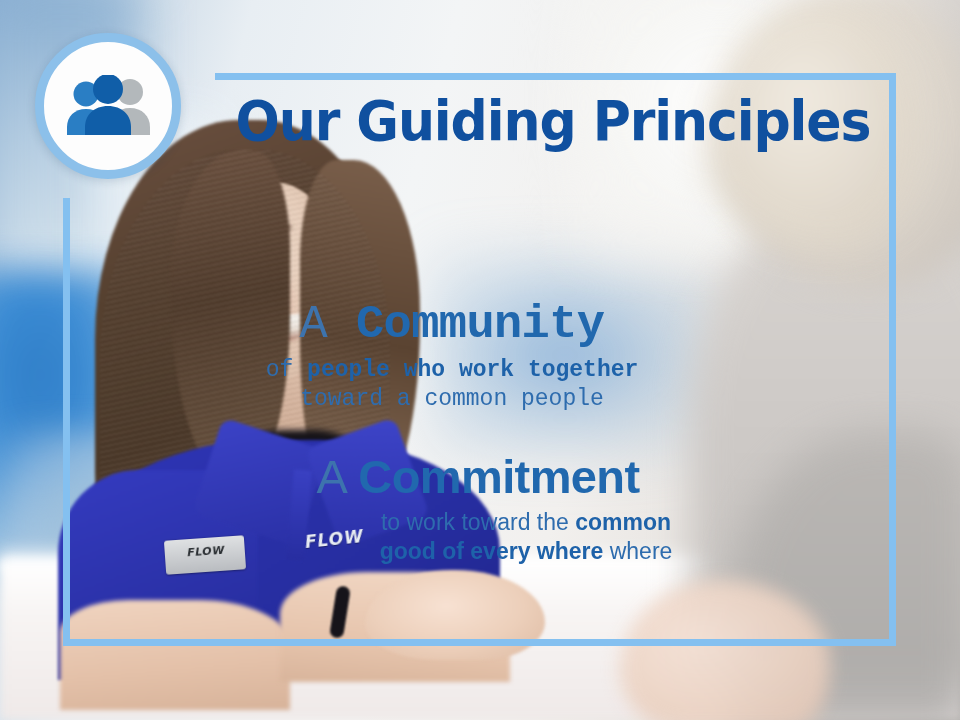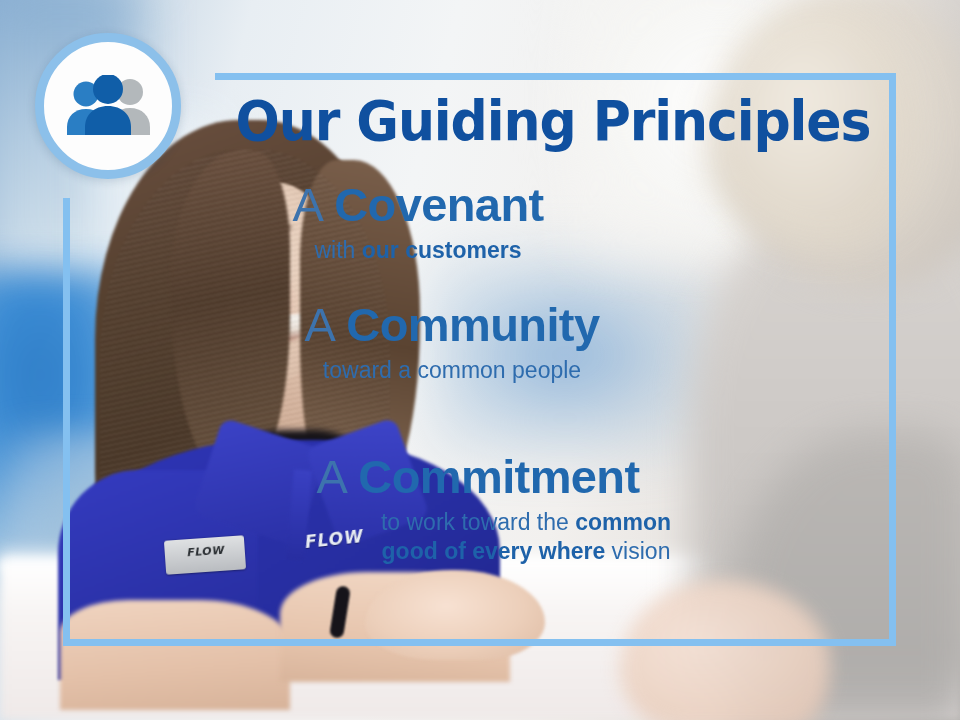--- a/index.html
+++ b/index.html
@@ -302,21 +302,21 @@
   .p-sub{
     font-family:"Liberation Sans","DejaVu Sans",sans-serif;
     font-size:23px;line-height:1.28;color:#2e6cae;margin-top:7px;
   }
   .p-sub b{font-weight:bold;color:#1e62a9;}
 
   
   #pr-covenant{top:108px;}
   #pr-covenant .p-head,#pr-covenant .p-sub{padding-right:130px;}
   #pr-community{top:228px;}
-  #pr-community .p-head,#pr-community .p-sub{padding-right:62px;}
+  #pr-community .p-head,#pr-community .p-sub{padding-right:62px;font-family:Liberation Mono, monospace;}
   #pr-commitment{top:380px;}
   #pr-commitment .p-head,#pr-commitment .p-sub{padding-right:10px;text-align:center;}
   #pr-commitment .p-sub{padding-left:96px;}
 </style>
 </head>
 <body>
 
 <div id="stage">
 
   <div class="photo">
@@ -381,45 +381,37 @@
 
       <circle cx="48" cy="14" r="15" fill="#105ea8"></circle>
       <path d="M48 31c-14 0-23 9-23 21v8h46v-8c0-12-9-21-23-21z" fill="#105ea8"></path>
     </svg>
   </div>
 
   <div class="content">
 
     <div class="title">Our Guiding Principles</div>
 
-    <div class="principle" id="pr-covenant">
-      <div class="p-head">
-        <span class="lite">A</span>
-        <span class="bold">Covenant</span>
-      </div>
-      <div class="p-sub">
-        <span>with </span><b>our customers</b>
-      </div>
-    </div>
 
     <div class="principle" id="pr-community">
       <div class="p-head">
         <span class="lite">A</span>
         <span class="bold">Community</span>
       </div>
       <div class="p-sub">
+        <div><span>of </span><b>people who work together</b></div>
         <div>toward a common people</div>
       </div>
     </div>
 
     <div class="principle" id="pr-commitment">
       <div class="p-head">
         <span class="lite">A</span>
         <span class="bold">Commitment</span>
       </div>
       <div class="p-sub">
         <div><span>to work toward the </span><b>common</b></div>
-        <div><b>good of every where</b><span> vision</span></div>
+        <div><b>good of every where</b><span> where</span></div>
       </div>
     </div>
 
   </div>
 </div>
 
 </body></html>

